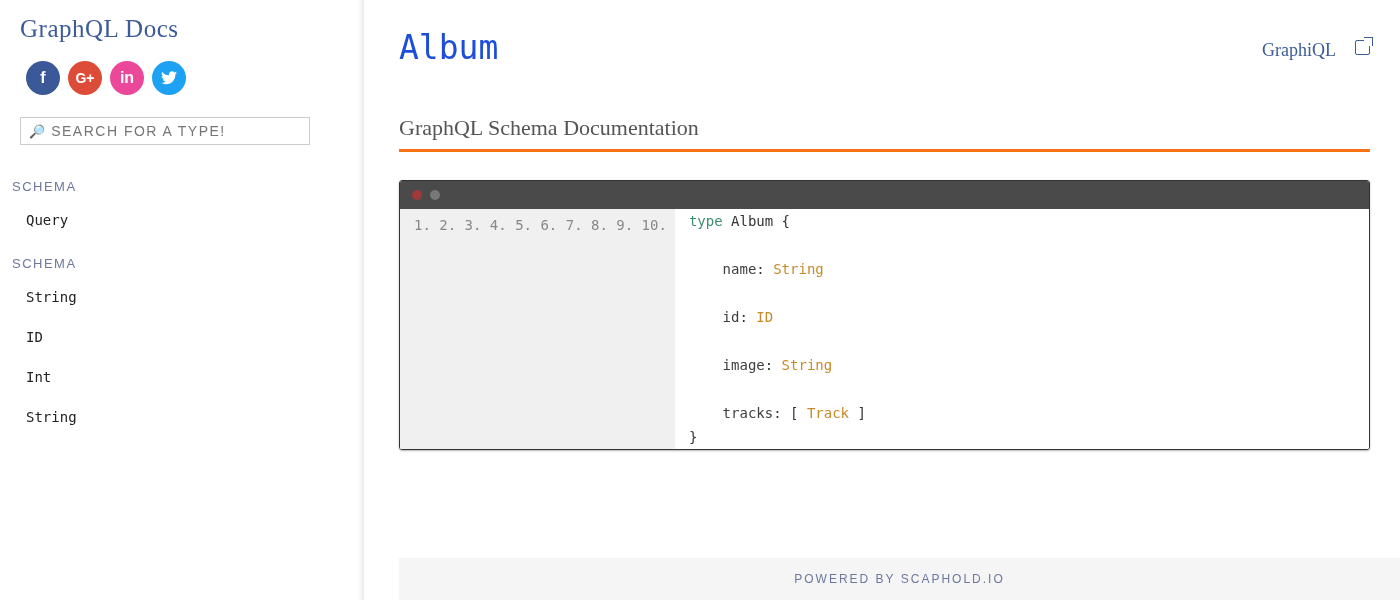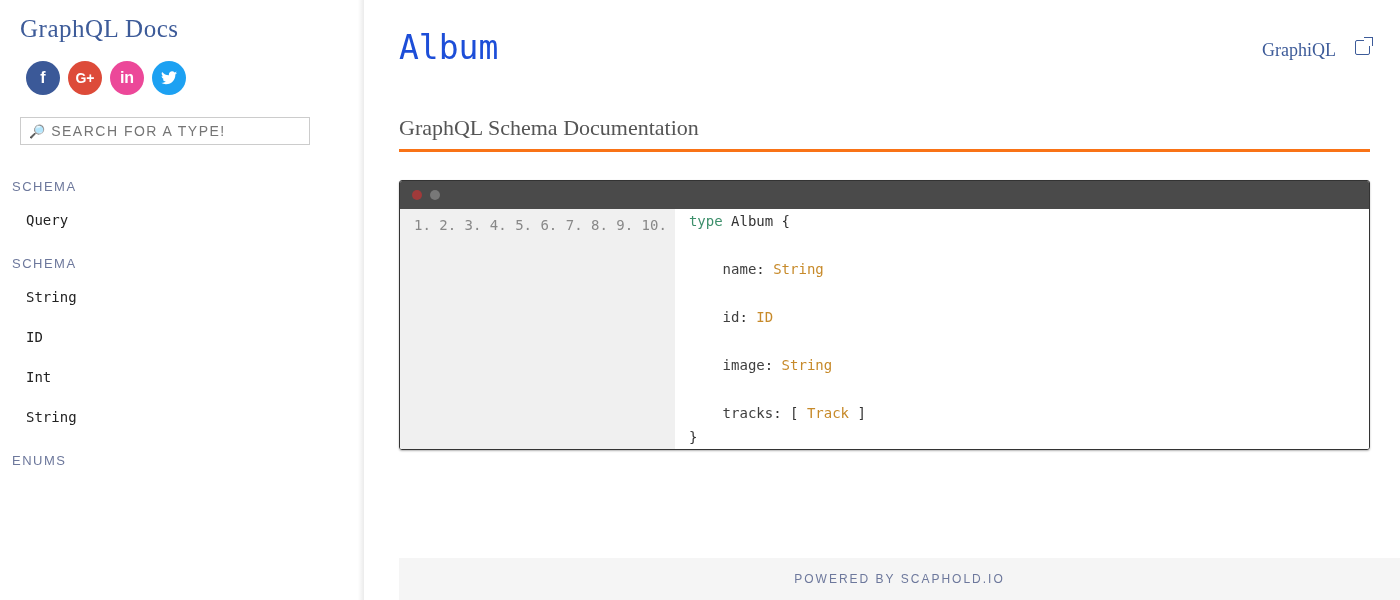--- a/index.html
+++ b/index.html
@@ -62,21 +62,20 @@
     </div>
 
     <div id="nav">
         <div class="section-title">SCHEMA</div>
         <div class="nav-item">Query</div>
         <div class="section-title">SCHEMA</div>
         <div class="nav-item">String</div>
         <div class="nav-item">ID</div>
         <div class="nav-item">Int</div>
         <div class="nav-item">String</div>
-        <div class="section-title">ENUMS</div>
       </div>
   </aside>
 
   <main class="main">
     <h2 class="page-title">Album</h2>
     <a class="graphiql" href="#">
       <span>GraphiQL</span>
       <span class="ext-icon"></span>
     </a>
 

